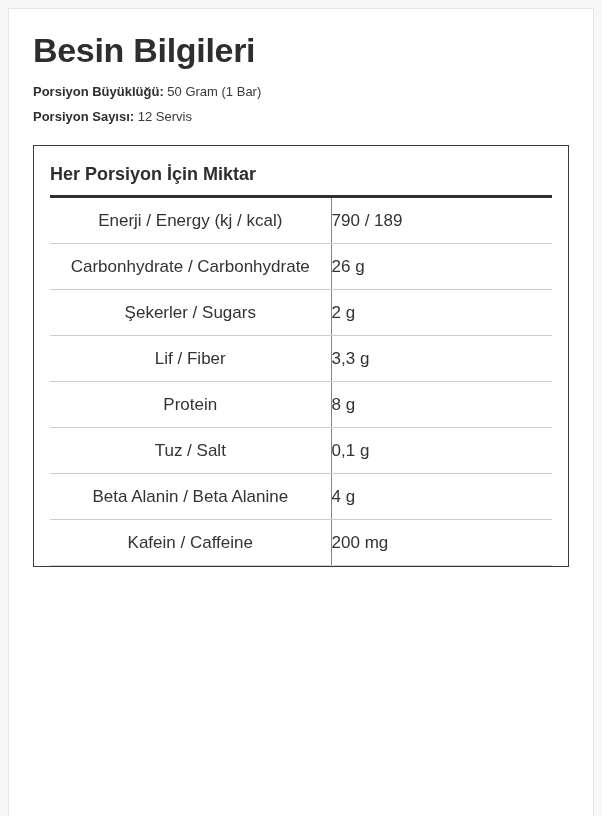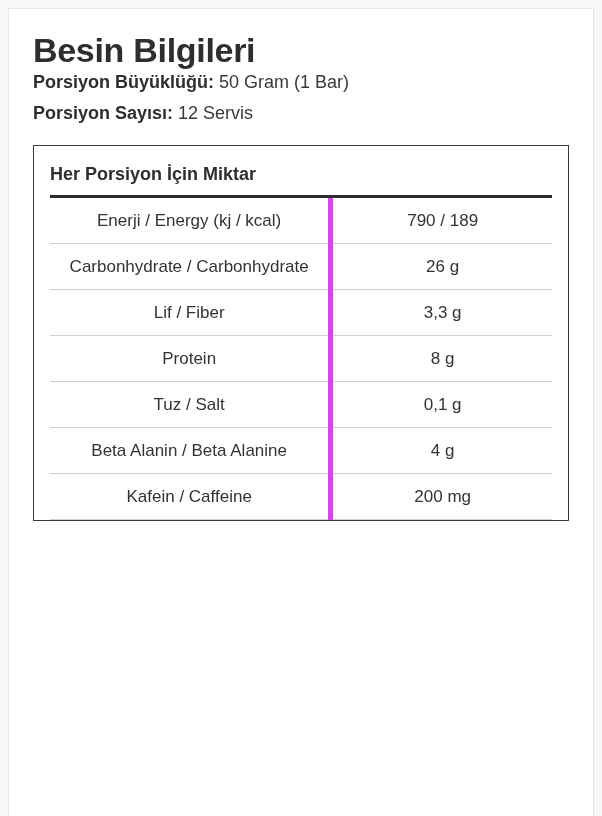--- a/index.html
+++ b/index.html
@@ -32,26 +32,26 @@
     border: 1px solid #e6e6e6;
     border-bottom: none;
     padding: 24px 24px 0 24px;
   }
 
   .title {
     font-size: 34px;
     font-weight: bold;
     color: #2e2e2e;
     letter-spacing: -0.3px;
-    margin: 0 0 2px 0;
+    margin: 0 0 15px 0;
     line-height: 1.05;
   }
 
   .serving-line {
-    font-size: 18px;
+    font-size: 13px;
     color: #333333;
     margin-bottom: 8px;
     line-height: 1.3;
   }
   .serving-line .lbl {
     font-weight: bold;
     color: #2e2e2e;
   }
   .serving-line .val {
     font-weight: normal;
@@ -91,22 +91,22 @@
   table.nutrition tr:last-child td {
     border-bottom: 1px solid #cfcfcf;
   }
   td.nut-name {
     width: 56%;
     text-align: center;
     padding-right: 10px;
   }
   td.nut-value {
     width: 44%;
-    text-align: center;
-    border-left: 5px solid #d946ef;
+    text-align: left;
+    border-left: 1px solid #d946ef;
     padding-left: 12px;
   }
 </style>
 </head>
 <body>
 
 <div class="page">
   <div class="panel">
 
     <h1 class="title">Besin Bilgileri</h1>
@@ -128,20 +128,24 @@
         <tbody>
           <tr>
             <td class="nut-name">Enerji / Energy (kj / kcal)</td>
             <td class="nut-value">790 / 189</td>
           </tr>
           <tr>
             <td class="nut-name">Carbonhydrate / Carbonhydrate</td>
             <td class="nut-value">26 g</td>
           </tr>
           <tr>
+            <td class="nut-name">Şekerler / Sugars</td>
+            <td class="nut-value">2 g</td>
+          </tr>
+          <tr>
             <td class="nut-name">Lif / Fiber</td>
             <td class="nut-value">3,3 g</td>
           </tr>
           <tr>
             <td class="nut-name">Protein</td>
             <td class="nut-value">8 g</td>
           </tr>
           <tr>
             <td class="nut-name">Tuz / Salt</td>
             <td class="nut-value">0,1 g</td>

